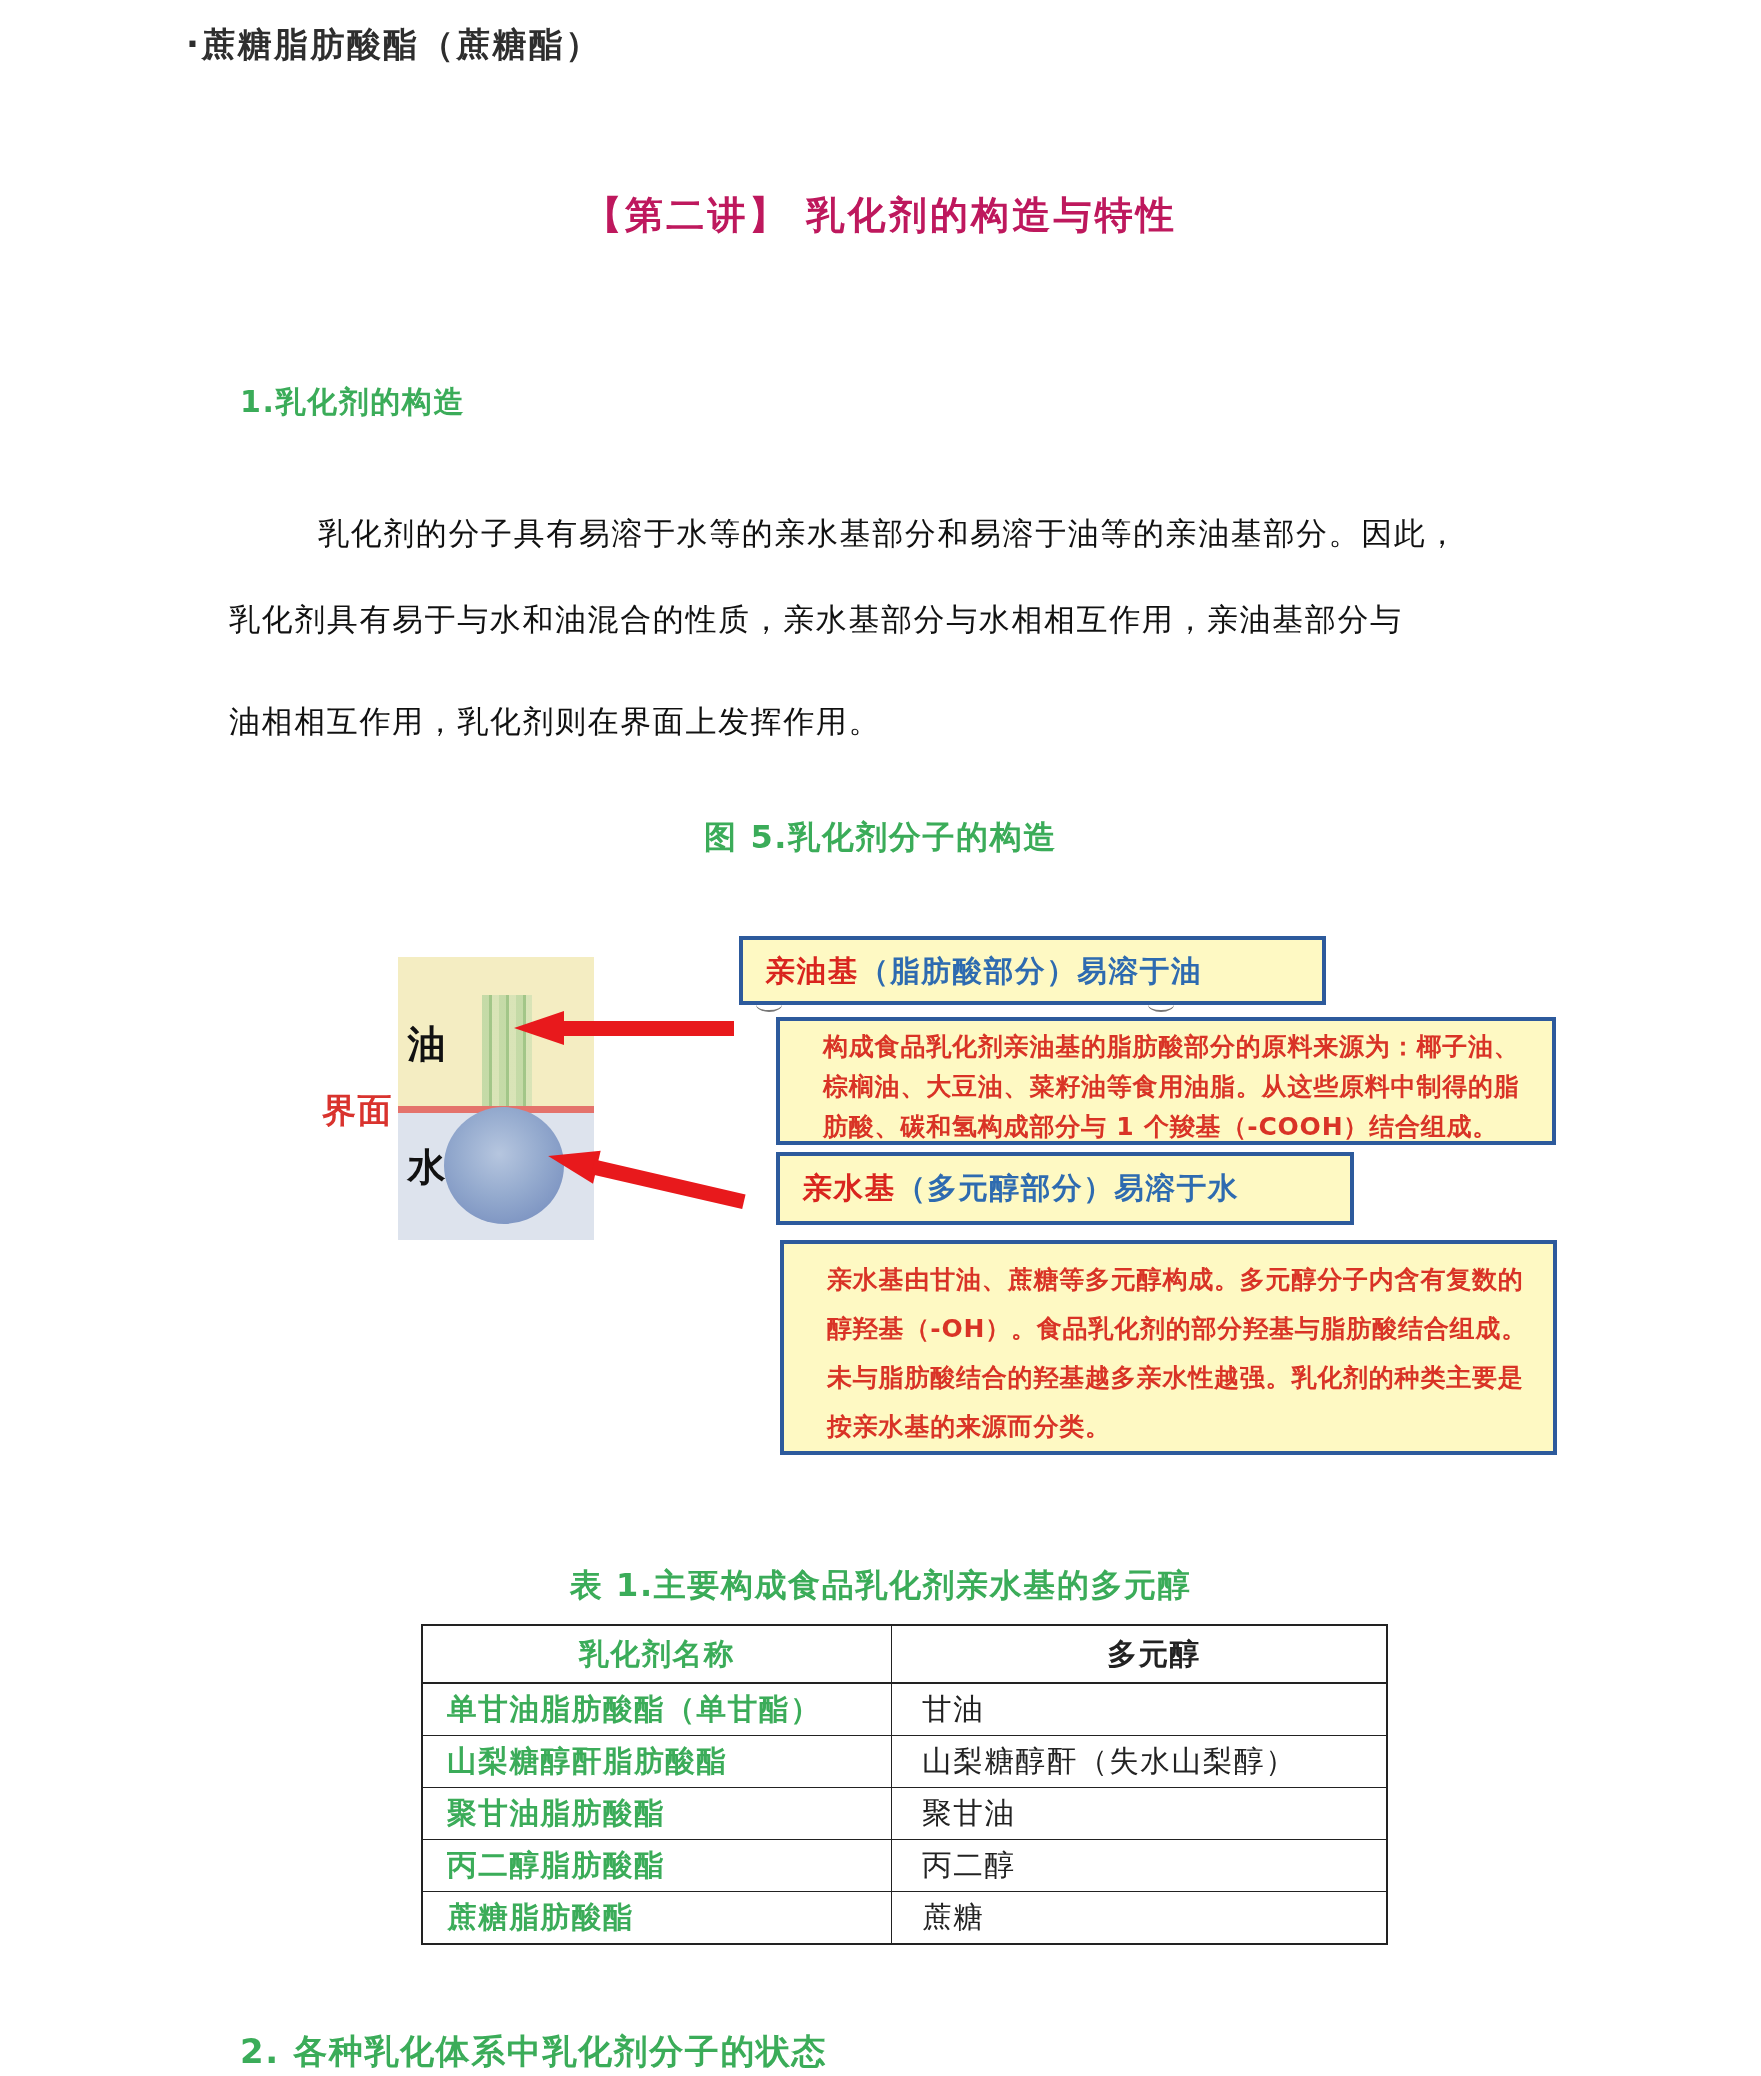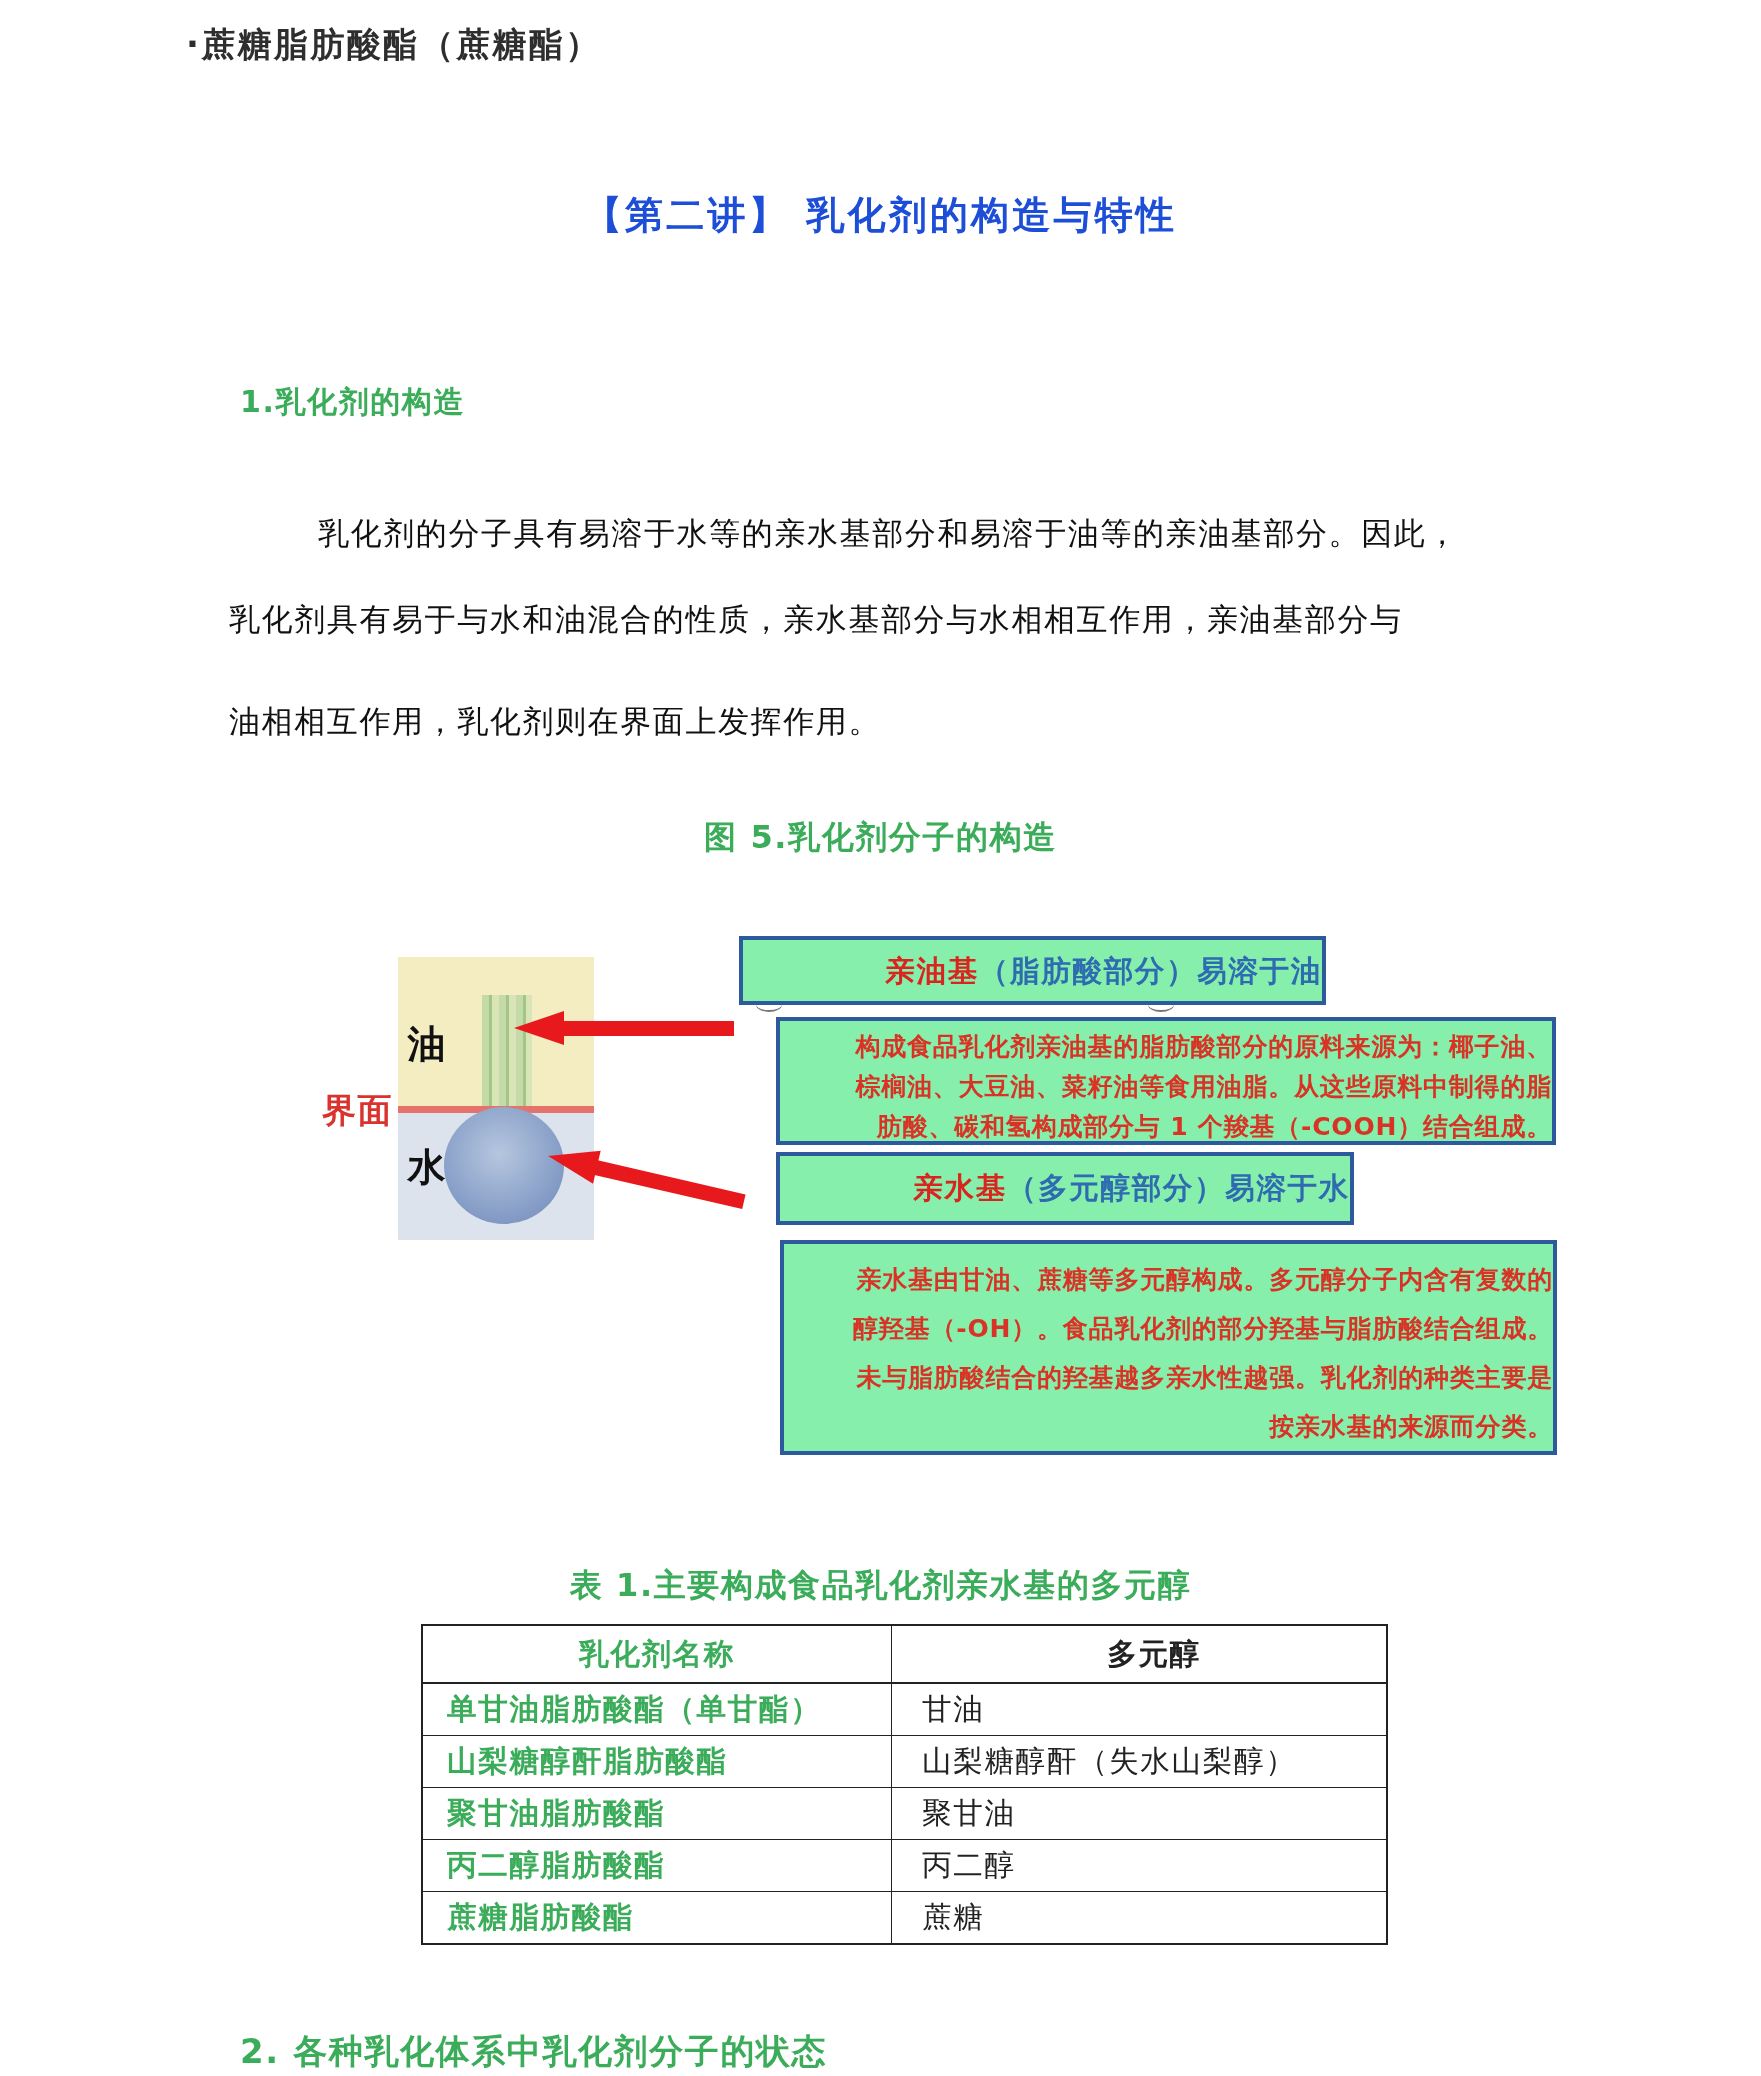--- a/index.html
+++ b/index.html
@@ -7,21 +7,21 @@
     width:1761px;height:2077px;position:relative;background:#ffffff;
     font-family:"DejaVu Sans","Liberation Sans",sans-serif;
     color:#1a1a1a;overflow:hidden;
   }
   .abs{position:absolute;}
 
   
   .bullet-line{left:186px;top:22.4px;font-size:34px;color:#2e2e2e;letter-spacing:2.4px;font-weight:600;}
 
   
-  .doc-title{left:0;top:190px;width:1761px;text-align:center;color:#1d4ed8;
+  .doc-title{left:0;top:190px;width:1761px;text-align:center;color:#be185d;
     font-size:38px;font-weight:bold;letter-spacing:3.2px;}
 
   
   .h-green{color:#3bac59;font-weight:600;letter-spacing:1.6px;}
   .h1{left:240px;top:382px;font-size:30px;}
   .h2{left:240px;top:2029px;font-size:34px;}
 
   
   .para-line{left:229px;font-size:31px;color:#111;letter-spacing:1.6px;white-space:nowrap;}
   .pl1{top:497px;padding-left:89px;margin-top:16px;}
@@ -55,21 +55,21 @@
   .arrow .head{position:absolute;left:0;top:0;width:0;height:0;
     border-top:17.6px solid transparent;border-bottom:17.6px solid transparent;
     border-right:50px solid #e8191c;}
   .arrow .shaft{position:absolute;left:46px;top:10.4px;height:14.4px;background:#e8191c;}
   .arrow1{left:514px;top:1011px;width:220px;}
   .arrow1 .shaft{width:174px;}
   .arrow2{left:548px;top:1139px;width:201px;transform:rotate(13deg);transform-origin:0 17.6px;}
   .arrow2 .shaft{width:155px;}
 
   
-  .cbox{box-sizing:border-box;border:4px solid #2d5a9c;background:#86efac;text-align:right;}
+  .cbox{box-sizing:border-box;border:4px solid #2d5a9c;background:#fef9c3;}
   .ctitle{font-size:29.6px;font-weight:bold;letter-spacing:1.6px;padding-left:22.4px;white-space:nowrap;}
   .ctitle .hl{color:#d9251e;}
   .ctitle .rest{color:#2e6bb0;}
   .ctitle1{left:739px;top:936px;width:587px;height:69px;line-height:62px;}
   .ctitle2{left:776px;top:1152px;width:578px;height:73px;line-height:65px;}
   .cbody{color:#d93326;font-weight:600;letter-spacing:0.8px;margin-left:36px;}
   .cbody .ln{white-space:nowrap;}
   .cbody1{left:740px;top:1017px;width:780px;height:128px;font-size:25px;padding:6.4px 0 0 43px;}
   .cbody1 .ln{line-height:40px;}
   .cbody2{left:744px;top:1240px;width:777px;height:215px;font-size:25px;padding:11.2px 0 0 43px;}

